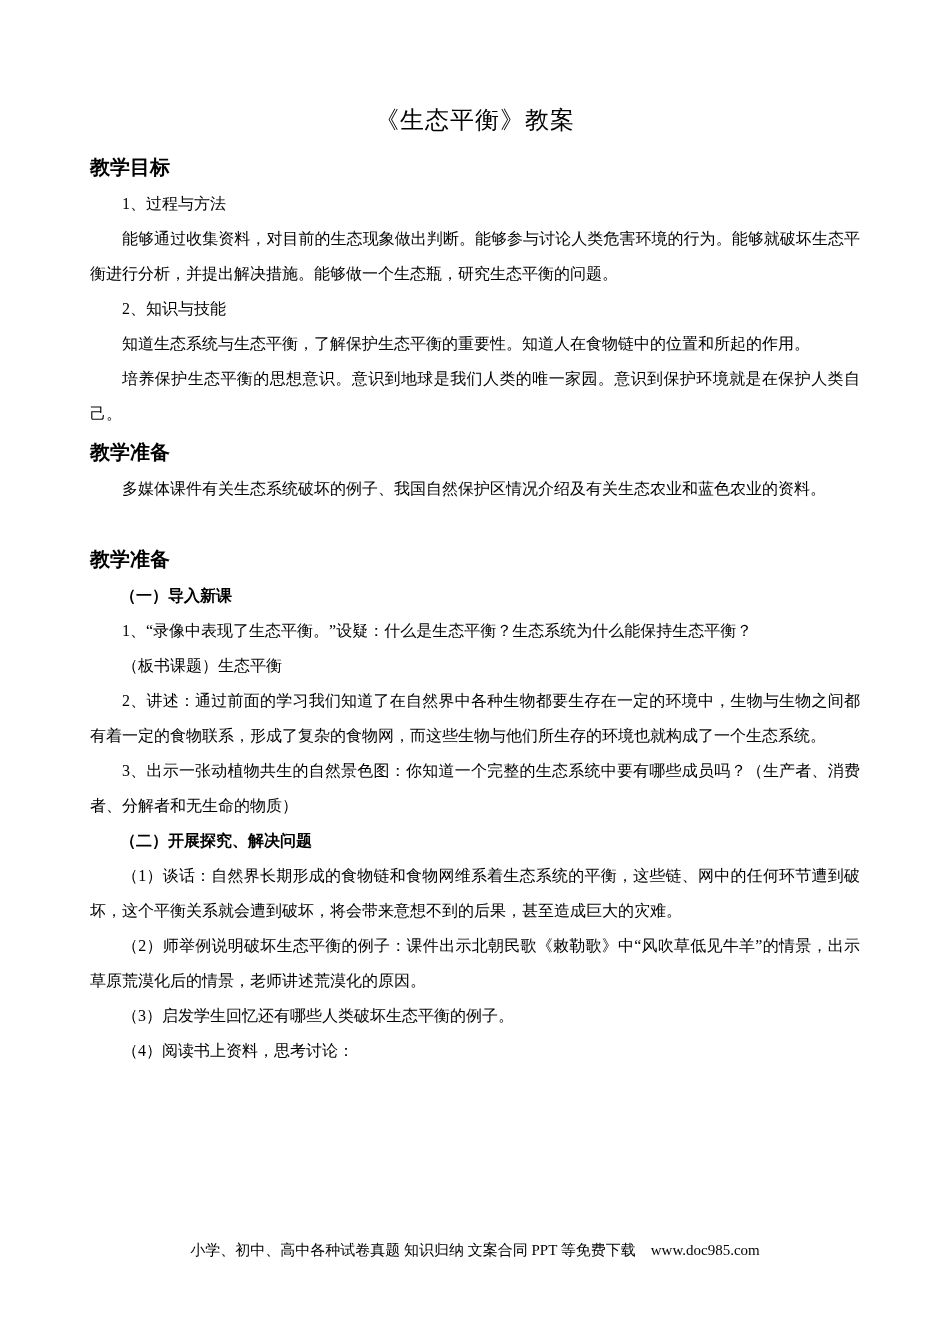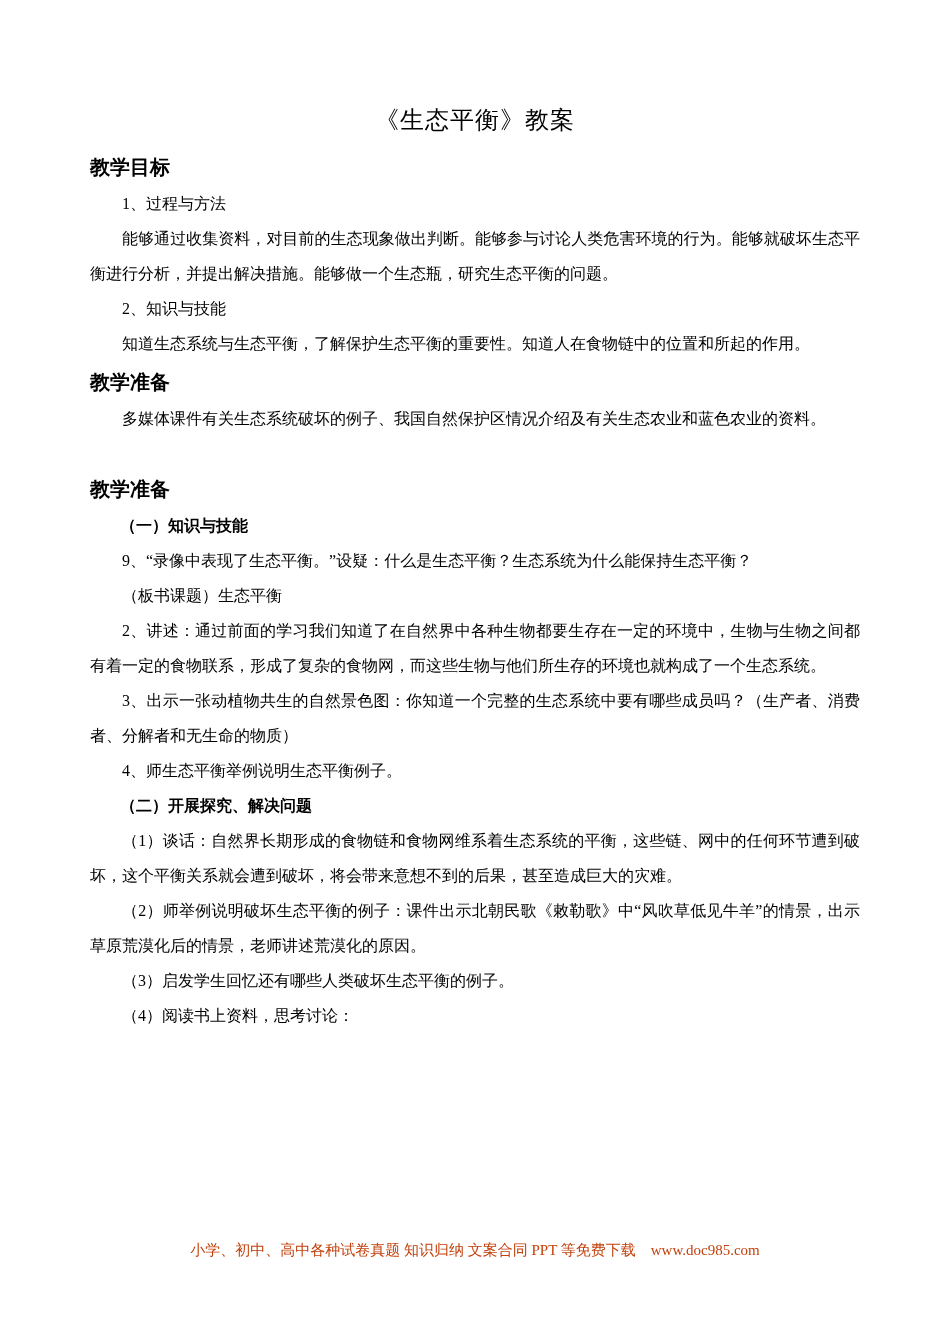--- a/index.html
+++ b/index.html
@@ -50,51 +50,51 @@
     text-indent: 30px;
   }
   .page-footer {
     position: absolute;
     left: 0;
     right: 0;
     top: 1240px;
     text-align: center;
     font-size: 15px;
     line-height: 20px;
-    color: #c2410c;
+    color: #000000;
   }
 </style>
 </head>
 <body>
 
 <div class="page">
 
   <h1 class="doc-title">《生态平衡》教案</h1>
 
   <div>
     <h2 class="section-heading">教学目标</h2>
     <p class="para">1、过程与方法</p>
     <p class="para">能够通过收集资料，对目前的生态现象做出判断。能够参与讨论人类危害环境的行为。能够就破坏生态平衡进行分析，并提出解决措施。能够做一个生态瓶，研究生态平衡的问题。</p>
     <p class="para">2、知识与技能</p>
     <p class="para">知道生态系统与生态平衡，了解保护生态平衡的重要性。知道人在食物链中的位置和所起的作用。</p>
+    <p class="para">培养保护生态平衡的思想意识。意识到地球是我们人类的唯一家园。意识到保护环境就是在保护人类自己。</p>
   </div>
 
   <div>
     <h2 class="section-heading">教学准备</h2>
     <p class="para">多媒体课件有关生态系统破坏的例子、我国自然保护区情况介绍及有关生态农业和蓝色农业的资料。</p>
   </div>
 
   <div>
     <h2 class="section-heading gap-above">教学准备</h2>
-    <p class="sub-heading">（一）知识与技能</p>
-    <p class="para">9、“录像中表现了生态平衡。”设疑：什么是生态平衡？生态系统为什么能保持生态平衡？</p>
+    <p class="sub-heading">（一）导入新课</p>
+    <p class="para">1、“录像中表现了生态平衡。”设疑：什么是生态平衡？生态系统为什么能保持生态平衡？</p>
     <p class="para">（板书课题）生态平衡</p>
     <p class="para">2、讲述：通过前面的学习我们知道了在自然界中各种生物都要生存在一定的环境中，生物与生物之间都有着一定的食物联系，形成了复杂的食物网，而这些生物与他们所生存的环境也就构成了一个生态系统。</p>
     <p class="para">3、出示一张动植物共生的自然景色图：你知道一个完整的生态系统中要有哪些成员吗？（生产者、消费者、分解者和无生命的物质）</p>
-    <p class="para">4、师生态平衡举例说明生态平衡例子。</p>
     <p class="sub-heading">（二）开展探究、解决问题</p>
     <p class="para">（1）谈话：自然界长期形成的食物链和食物网维系着生态系统的平衡，这些链、网中的任何环节遭到破坏，这个平衡关系就会遭到破坏，将会带来意想不到的后果，甚至造成巨大的灾难。</p>
     <p class="para">（2）师举例说明破坏生态平衡的例子：课件出示北朝民歌《敕勒歌》中“风吹草低见牛羊”的情景，出示草原荒漠化后的情景，老师讲述荒漠化的原因。</p>
     <p class="para">（3）启发学生回忆还有哪些人类破坏生态平衡的例子。</p>
     <p class="para">（4）阅读书上资料，思考讨论：</p>
   </div>
 
   <div class="page-footer">小学、初中、高中各种试卷真题 知识归纳 文案合同 PPT 等免费下载　www.doc985.com</div>
 
 </div>

